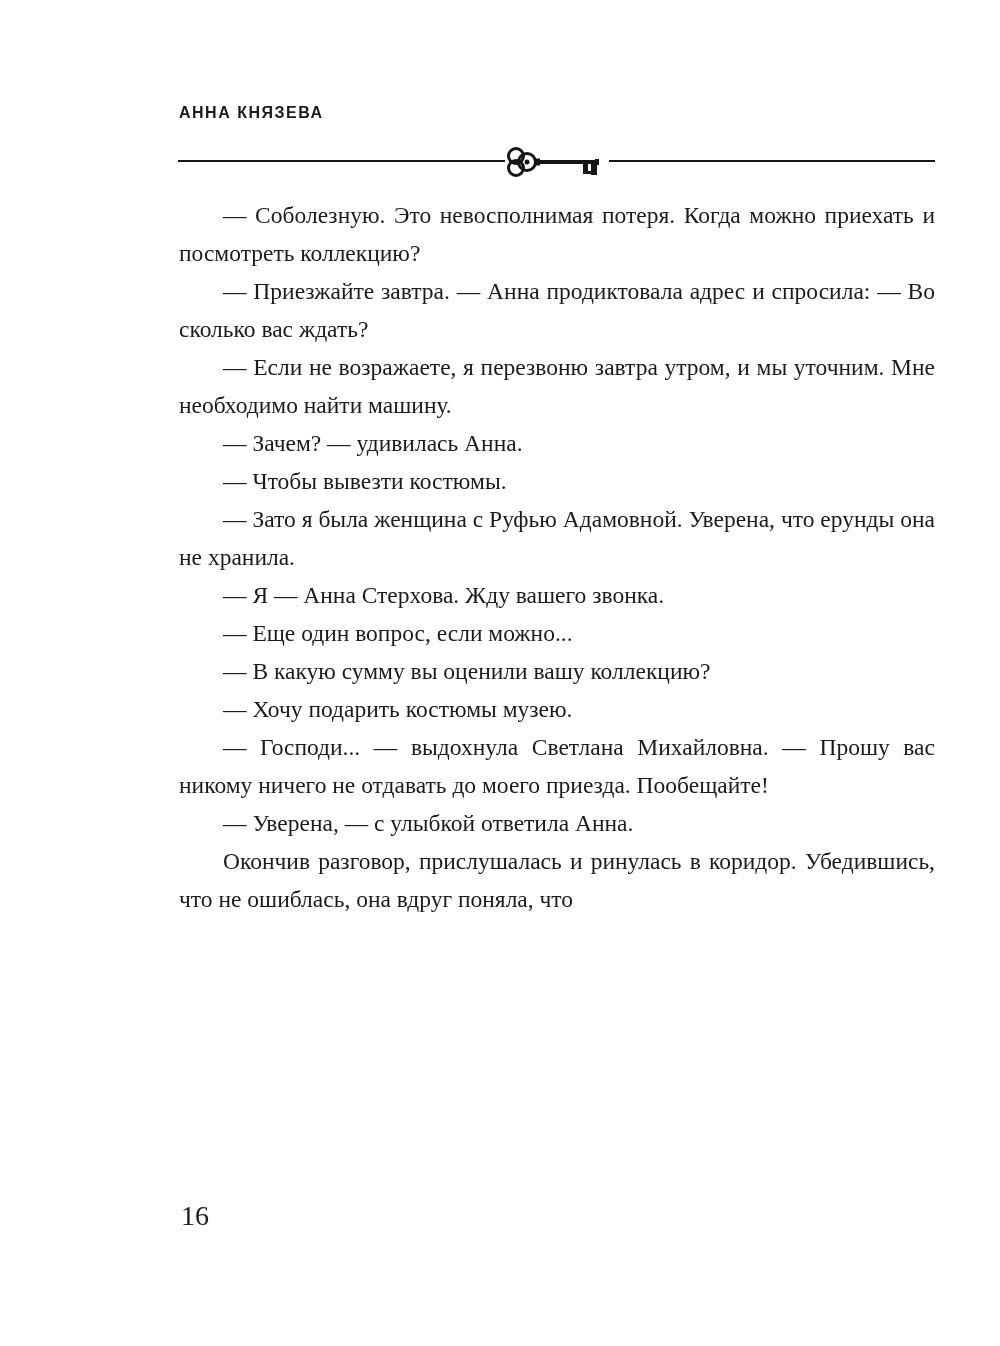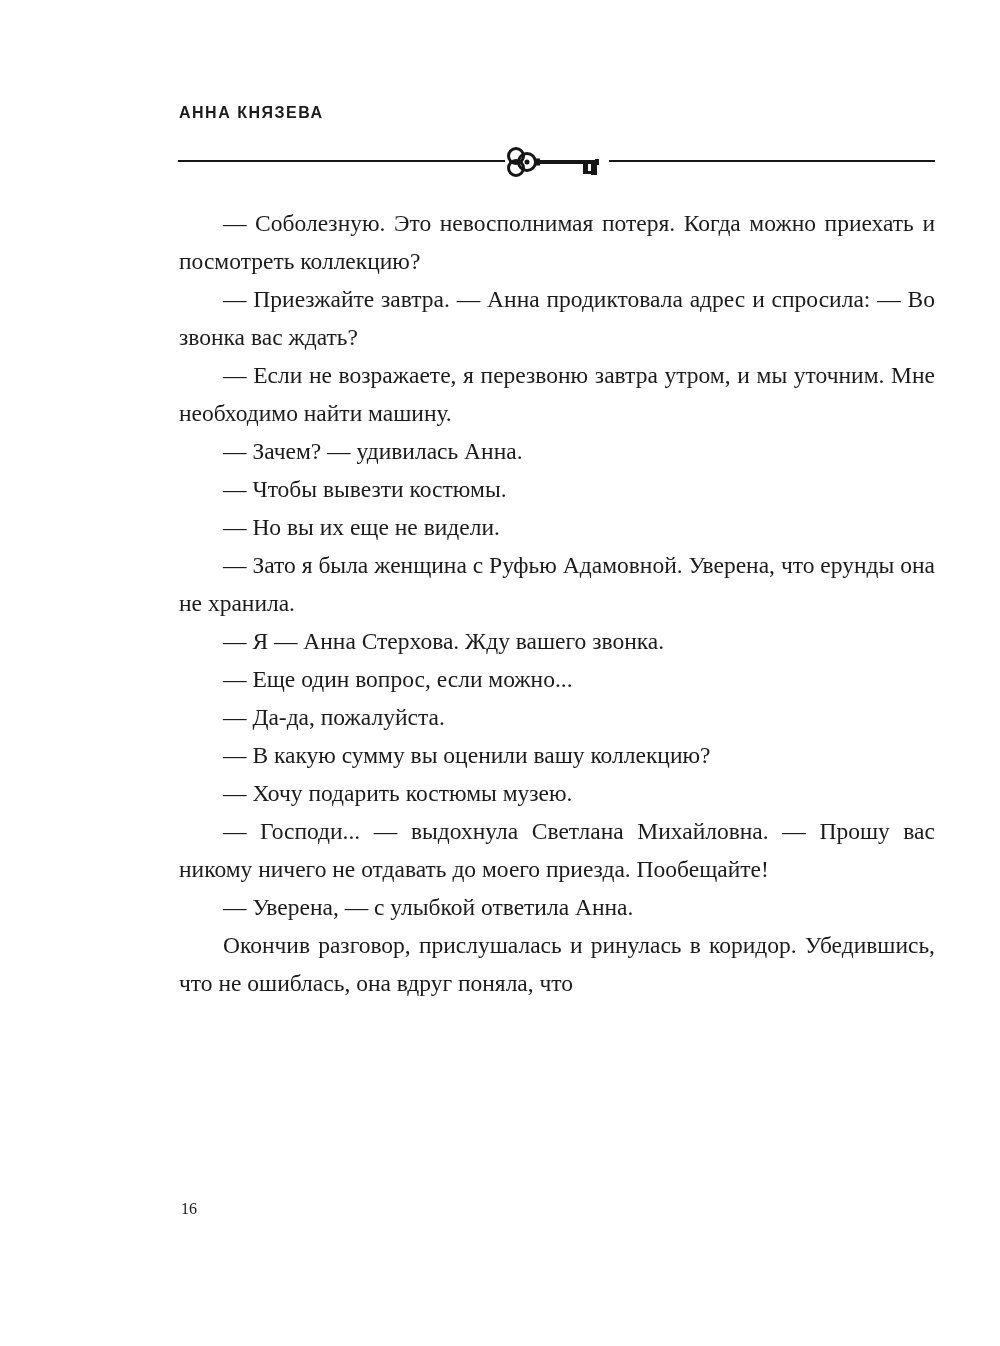--- a/index.html
+++ b/index.html
@@ -40,37 +40,37 @@
     position: absolute;
     left: 50%;
     top: -17px;
     transform: translateX(-50%);
     width: 104px;
     height: 34px;
   }
   .content {
     position: absolute;
     left: 156px;
-    top: 204px;
+    top: 196px;
     width: 756px;
   }
   .content p {
     margin: 0;
     padding: 0;
     text-indent: 44px;
     text-align: justify;
     font-size: 23.5px;
     line-height: 38px;
     color: #1b1b1b;
   }
   .page-number {
     position: absolute;
     left: 158px;
     top: 1200px;
-    font-size: 16px;
+    font-size: 28px;
     color: #1b1b1b;
   }
 </style>
 </head>
 <body>
 
 <div class="page">
 
   <div class="header-author">АННА КНЯЗЕВА</div>
 
@@ -91,29 +91,27 @@
       <rect x="78" y="19" width="5" height="8" fill="#161616"></rect>
       <rect x="86" y="19" width="6" height="11" fill="#161616"></rect>
       <rect x="78" y="26" width="14" height="3" fill="#161616"></rect>
 
       <rect x="90" y="14" width="4" height="6" fill="#161616"></rect>
     </svg>
   </div>
 
   <div class="content">
     <p>— Соболезную. Это невосполнимая потеря. Когда можно приехать и посмотреть коллекцию?</p>
-    <p>— Приезжайте завтра. — Анна продиктовала адрес и спросила: — Во звонка вас ждать?</p>
+    <p>— Приезжайте завтра. — Анна продиктовала адрес и спросила: — Во сколько вас ждать?</p>
     <p>— Если не возражаете, я перезвоню завтра утром, и мы уточним. Мне необходимо найти машину.</p>
     <p>— Зачем? — удивилась Анна.</p>
     <p>— Чтобы вывезти костюмы.</p>
-    <p>— Но вы их еще не видели.</p>
     <p>— Зато я была женщина с Руфью Адамовной. Уверена, что ерунды она не хранила.</p>
     <p>— Я — Анна Стерхова. Жду вашего звонка.</p>
     <p>— Еще один вопрос, если можно...</p>
-    <p>— Да-да, пожалуйста.</p>
     <p>— В какую сумму вы оценили вашу коллекцию?</p>
     <p>— Хочу подарить костюмы музею.</p>
     <p>— Господи... — выдохнула Светлана Михайловна. — Прошу вас никому ничего не отдавать до моего приезда. Пообещайте!</p>
     <p>— Уверена, — с улыбкой ответила Анна.</p>
     <p>Окончив разговор, прислушалась и ринулась в коридор. Убедившись, что не ошиблась, она вдруг поняла, что</p>
   </div>
 
   <div class="page-number">16</div>
 
 </div>

